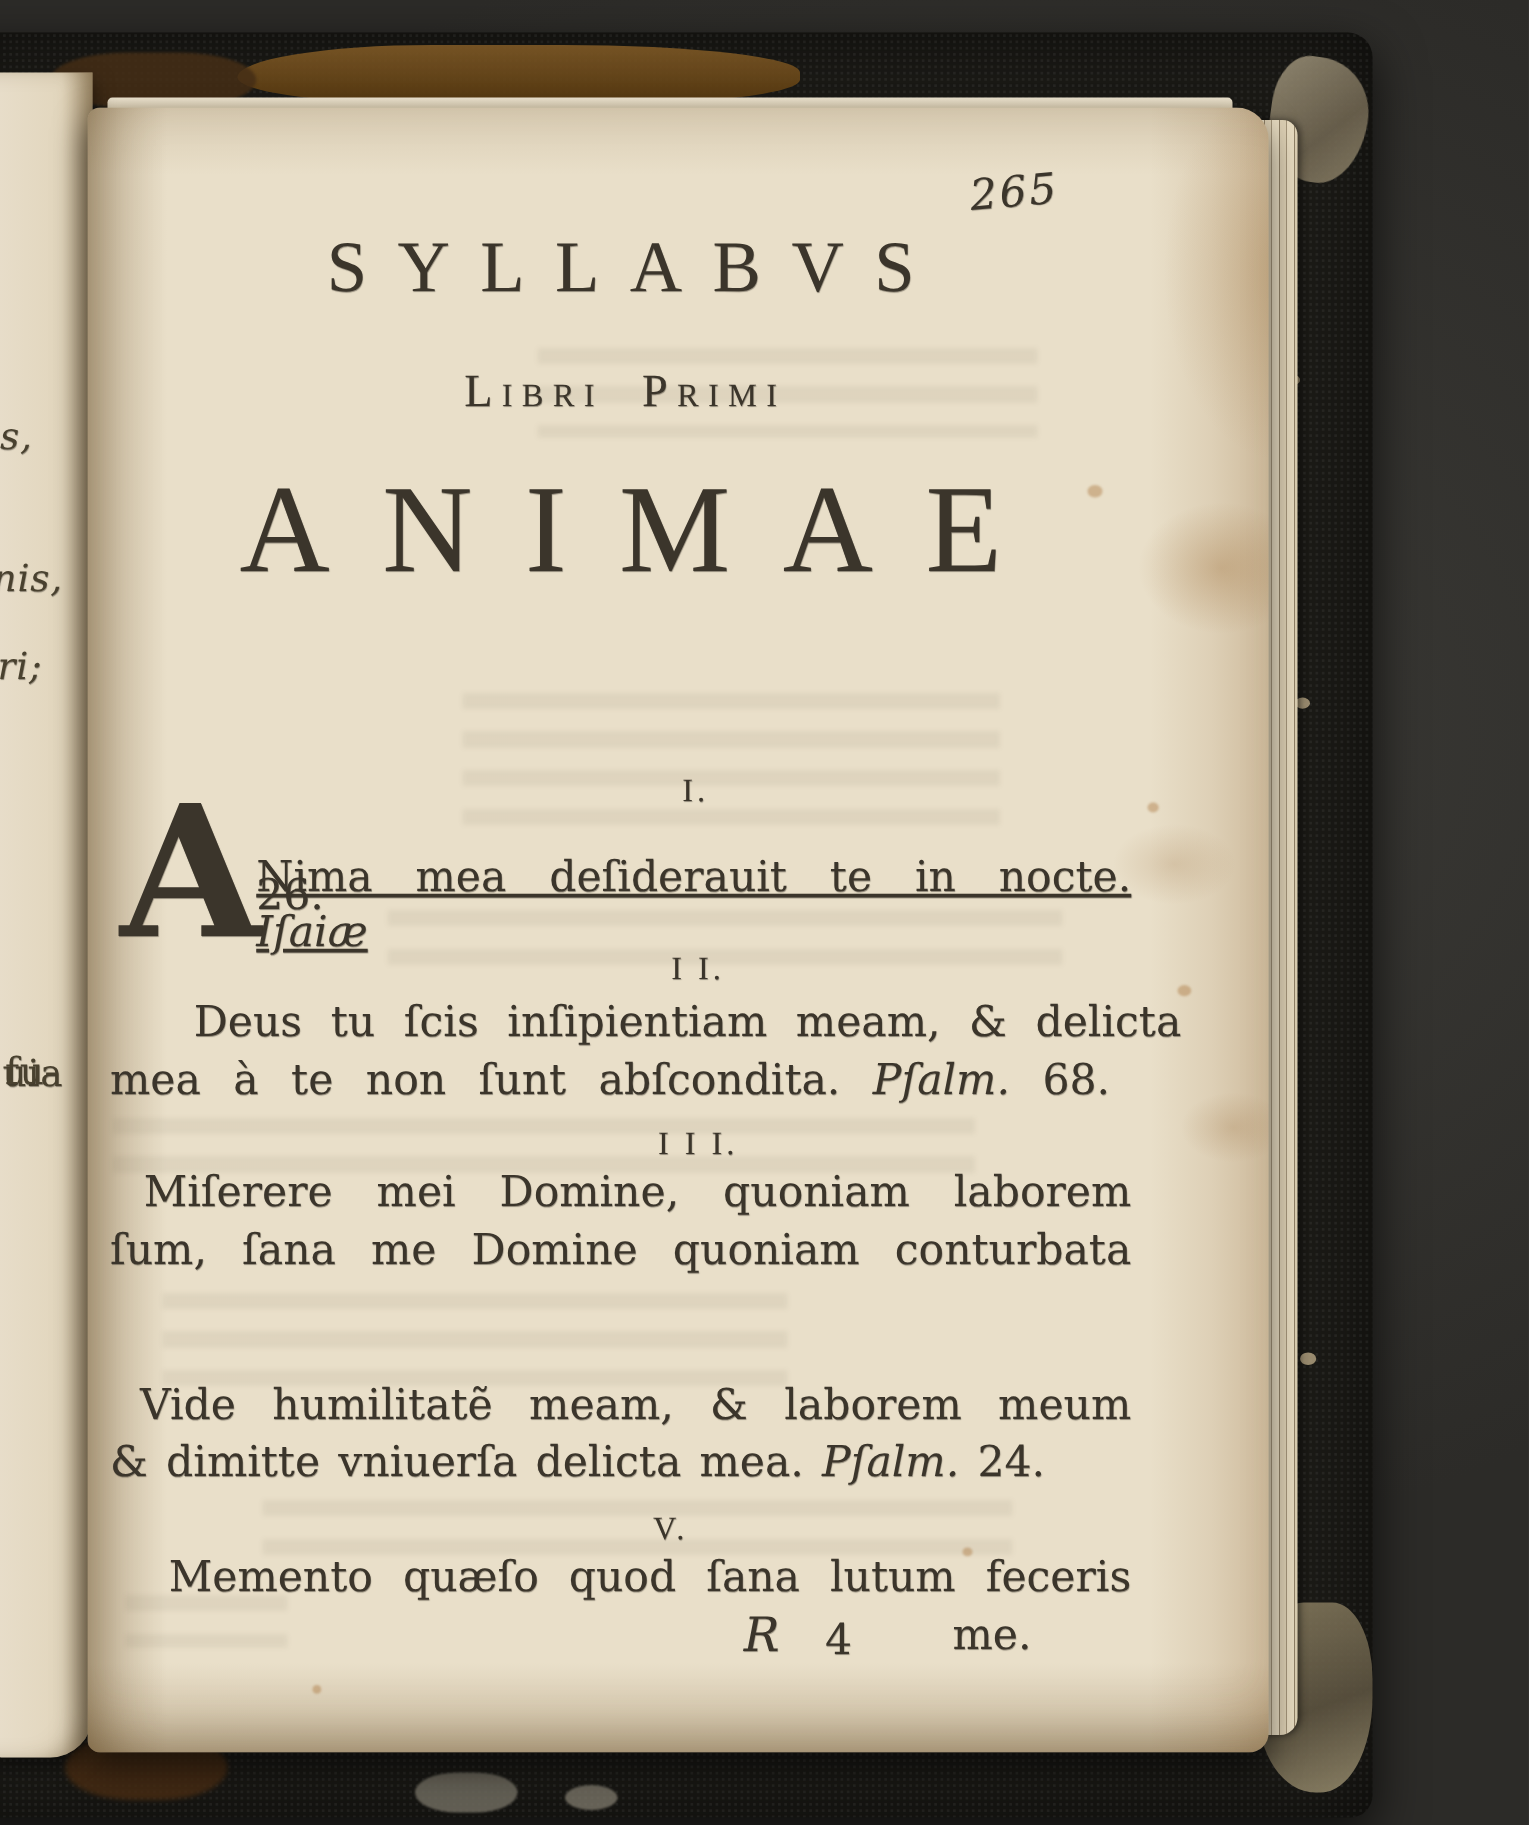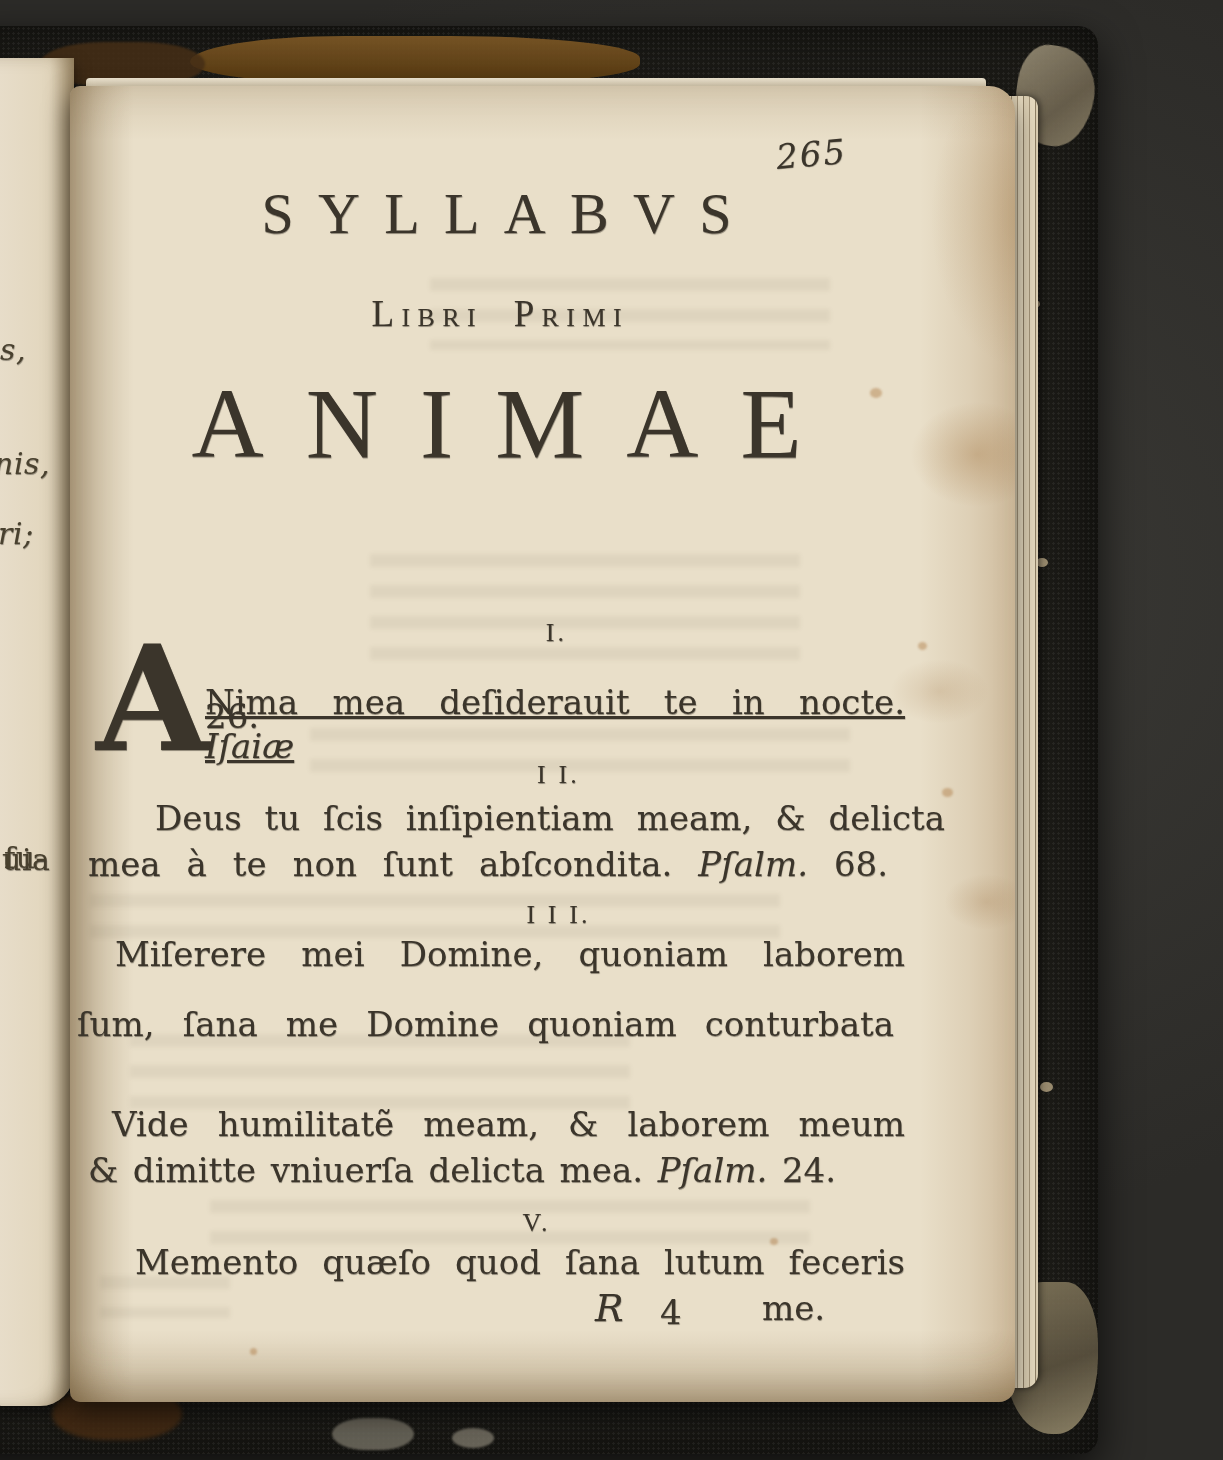--- a/index.html
+++ b/index.html
@@ -120,21 +120,21 @@
     <div class="dropcap ink">A</div>
     <div class="body-line just ink" style="left:135px;top:594px;width:700px;text-decoration:underline;"><span>Nima mea deſiderauit te in nocte. </span><span class="ital">Iſaiæ</span></div>
     <div class="body-line ink" style="left:135px;top:608px;">26.</div>
 
     <div class="col numeral ink" style="top:674px;left:80px;">I I.</div>
     <div class="body-line just ink" style="left:45px;top:710px;width:790px;margin-left:40px;">Deus tu ſcis inſipientiam meam, &amp; delicta</div>
     <div class="body-line just ink" style="left:18px;top:756px;width:800px;"><span>mea à te non ſunt abſcondita. </span><span class="ital">Pſalm.</span><span> 68.</span></div>
 
     <div class="col numeral ink" style="top:814px;left:80px;">I I I.</div>
     <div class="body-line just ink" style="left:45px;top:846px;width:790px;">Miſerere mei Domine, quoniam laborem</div>
-    <div class="body-line just ink" style="left:7px;top:892px;width:817px;margin-top:24px;">ſum, ſana me Domine quoniam conturbata</div>
+    <div class="body-line just ink" style="left:18px;top:892px;width:817px;">ſum, ſana me Domine quoniam conturbata</div>
 
     <div class="body-line just ink" style="left:42px;top:1016px;width:793px;">Vide humilitatẽ meam, &amp; laborem meum</div>
     <div class="body-line just ink" style="left:18px;top:1062px;width:748px;"><span>&amp; dimitte vniuerſa delicta mea. </span><span class="ital">Pſalm.</span><span> 24.</span></div>
 
     <div class="col numeral ink" style="top:1122px;left:58px;">V.</div>
     <div class="body-line just ink" style="left:65px;top:1154px;width:770px;">Memento quæſo quod ſana lutum feceris</div>
 
     <div class="sig ital ink" style="left:525px;top:1200px;font-size:38px;">R</div>
     <div class="sig ink" style="left:590px;top:1206px;">4</div>
     <div class="sig ink" style="left:692px;top:1202px;">me.</div>

